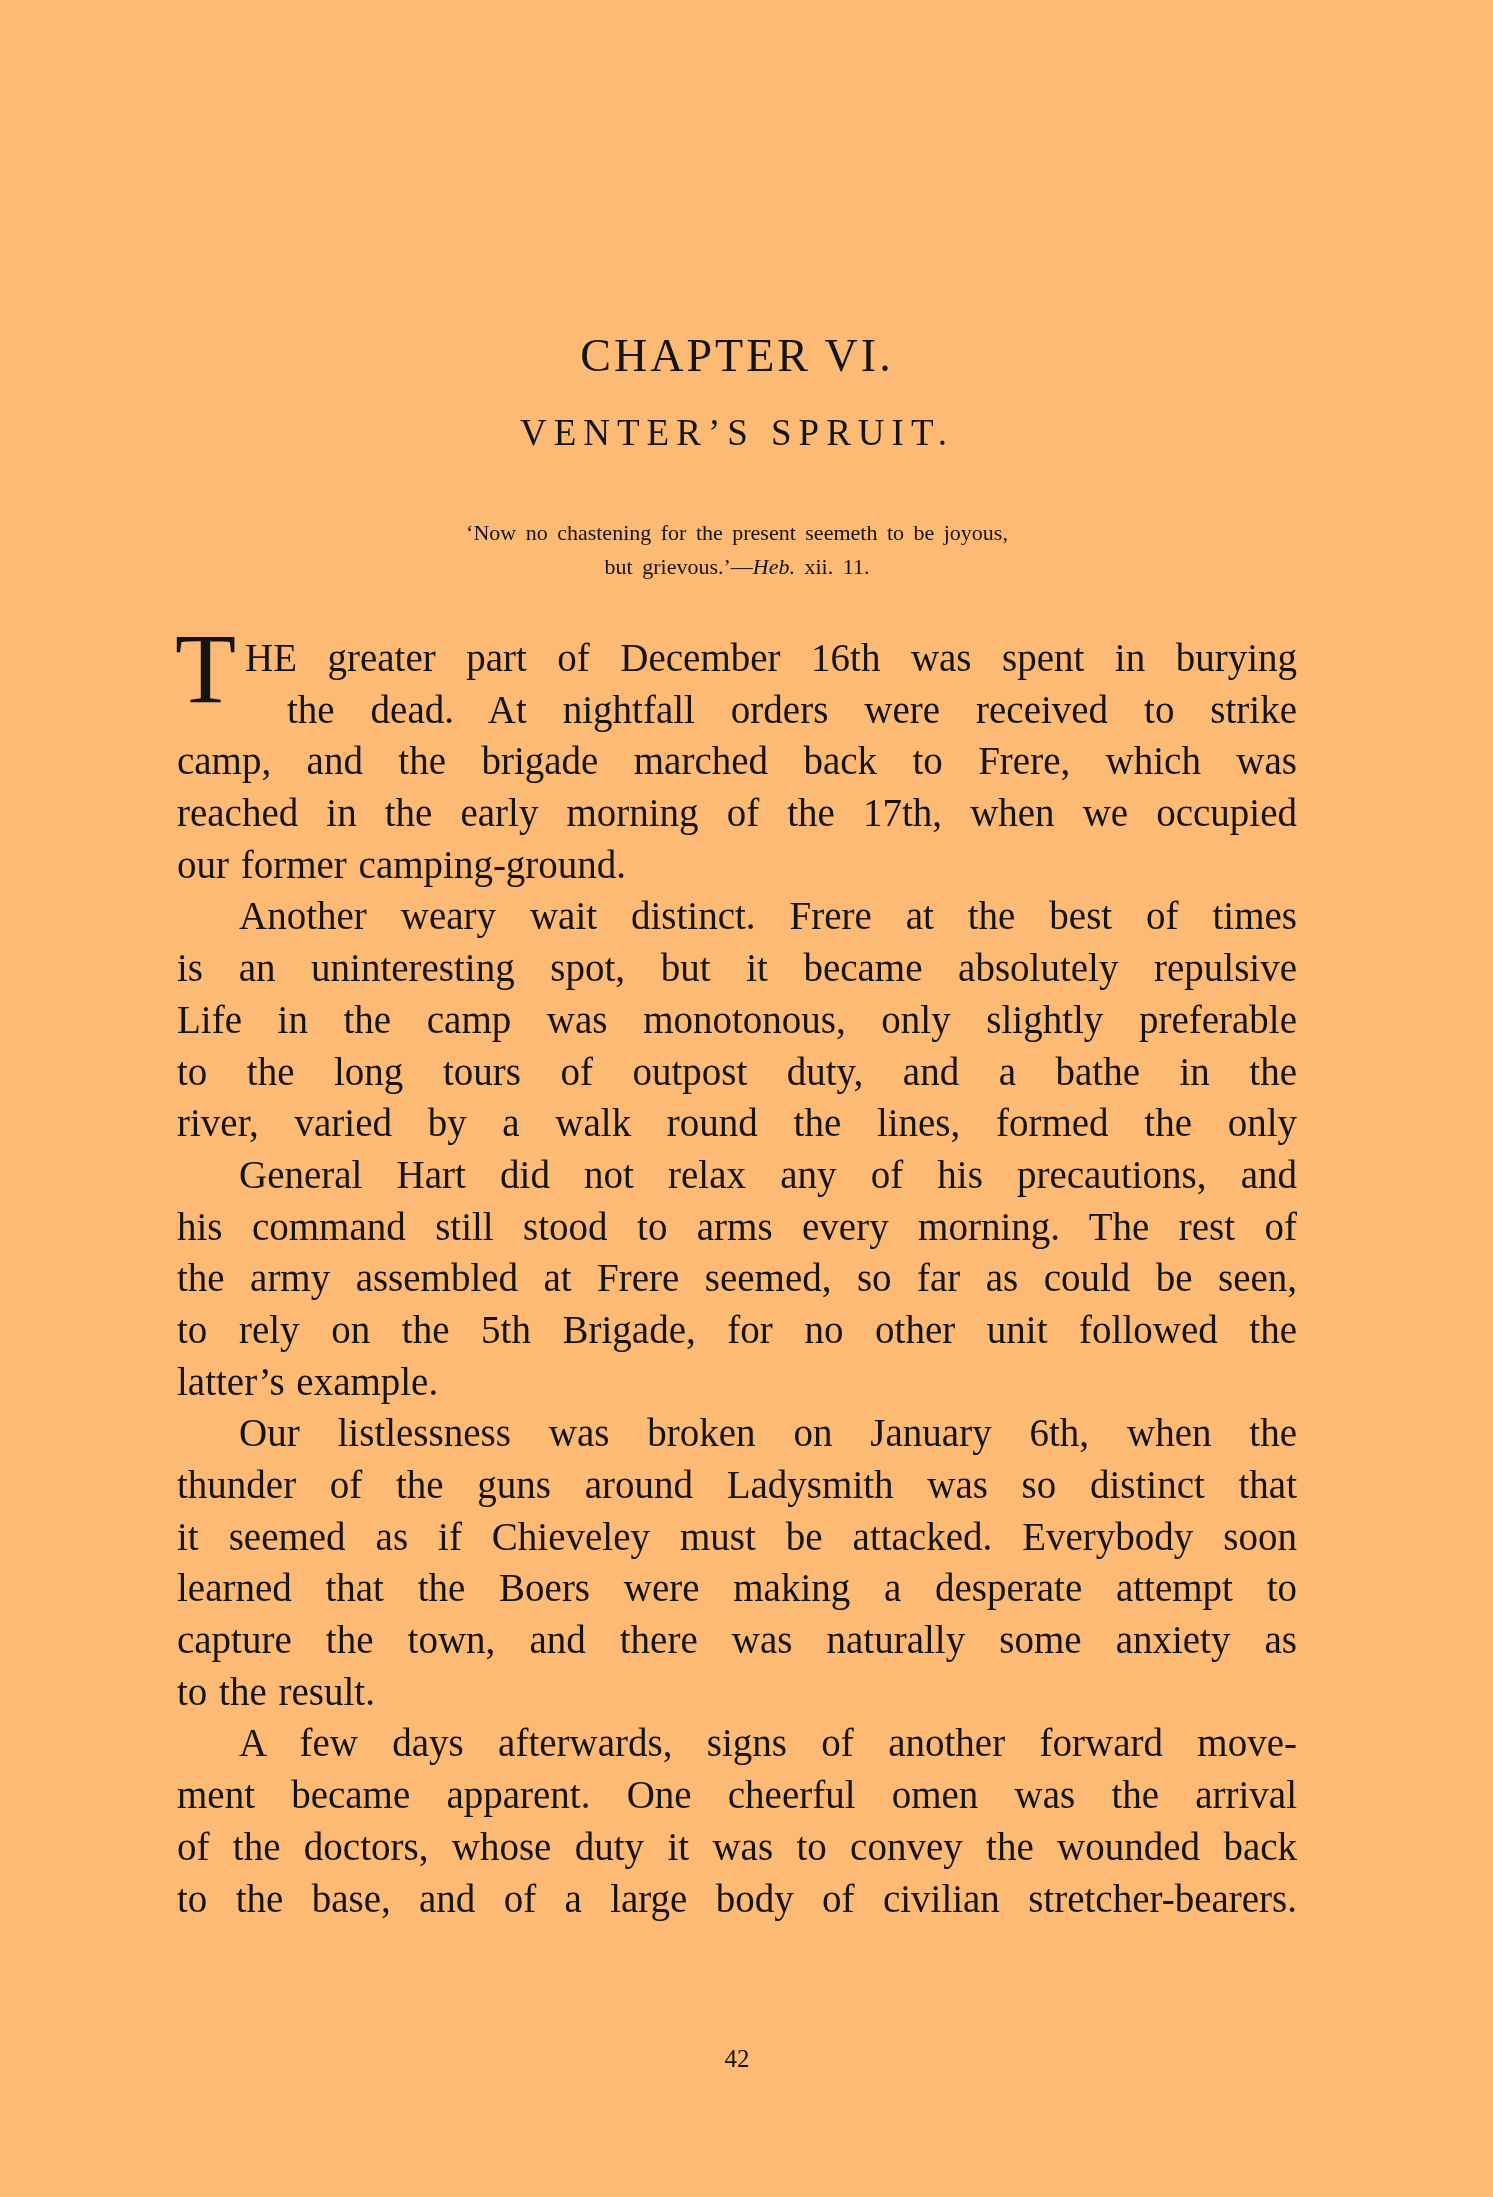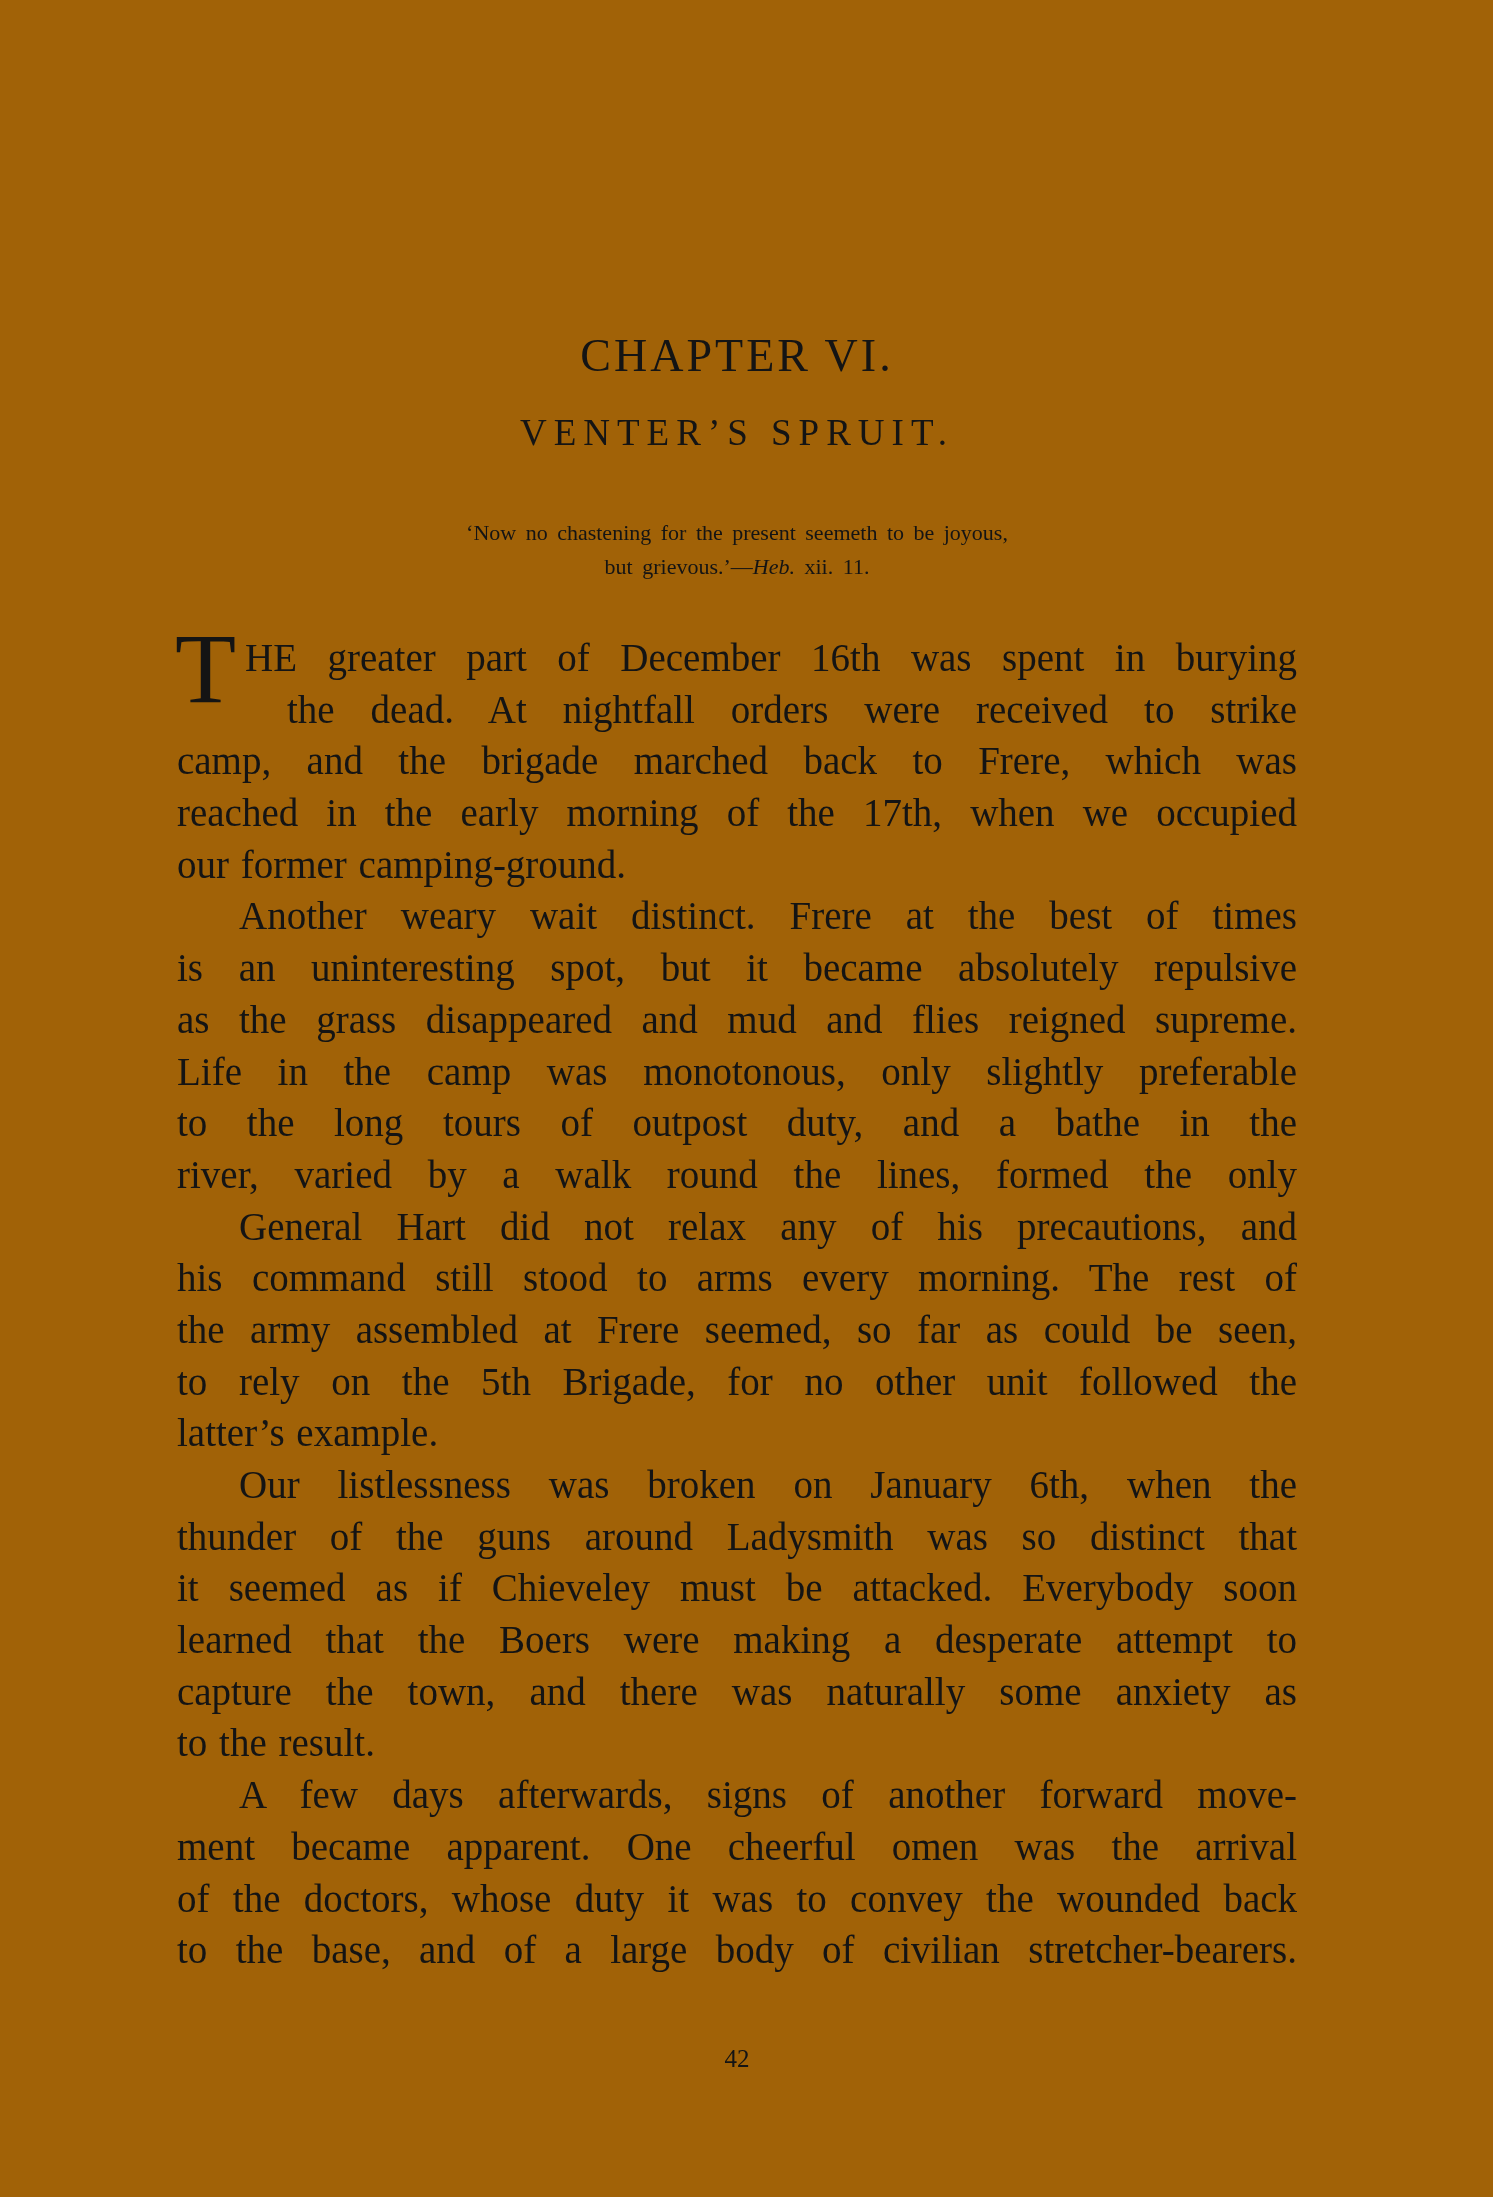--- a/index.html
+++ b/index.html
@@ -4,21 +4,21 @@
 <style>
   html, body {
     margin: 0;
     padding: 0;
     background: #ffffff;
   }
   .page {
     position: relative;
     width: 1493px;
     height: 2197px;
-    background: #a16207;
+    background: #fdba74;
     color: #141414;
     font-family: "Liberation Serif", "DejaVu Serif", serif;
     overflow: hidden;
   }
   .column {
     position: absolute;
     left: 177px;
     top: 0;
     width: 1120px;
     height: 100%;
@@ -120,21 +120,20 @@
         <div class="line ind1">HE greater part of December 16th was spent in burying</div>
         <div class="line ind2">the dead. At nightfall orders were received to strike</div>
         <div class="line">camp, and the brigade marched back to Frere, which was</div>
         <div class="line">reached in the early morning of the 17th, when we occupied</div>
         <div class="line last">our former camping-ground.</div>
       </div>
 
       <div>
         <div class="line indent">Another weary wait distinct. Frere at the best of times</div>
         <div class="line">is an uninteresting spot, but it became absolutely repulsive</div>
-        <div class="line">as the grass disappeared and mud and flies reigned supreme.</div>
         <div class="line">Life in the camp was monotonous, only slightly preferable</div>
         <div class="line">to the long tours of outpost duty, and a bathe in the</div>
         <div class="line">river, varied by a walk round the lines, formed the only</div>
       </div>
 
       <div>
         <div class="line indent">General Hart did not relax any of his precautions, and</div>
         <div class="line">his command still stood to arms every morning. The rest of</div>
         <div class="line">the army assembled at Frere seemed, so far as could be seen,</div>
         <div class="line">to rely on the 5th Brigade, for no other unit followed the</div>

